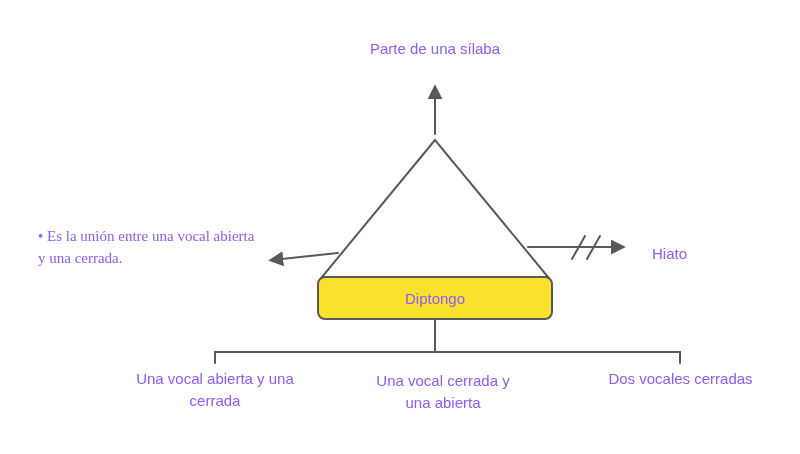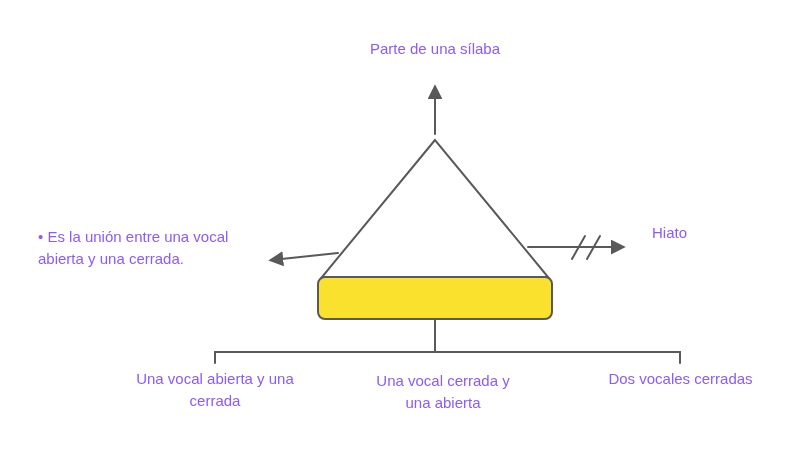--- a/index.html
+++ b/index.html
@@ -53,24 +53,25 @@
       <line x1="435" y1="319" x2="435" y2="352"></line>
       <line x1="215" y1="352" x2="680" y2="352"></line>
       <line x1="215" y1="352" x2="215" y2="363"></line>
       <line x1="680" y1="352" x2="680" y2="363"></line>
     </g>
     <rect x="318" y="277" width="234" height="42" rx="7" fill="#f9e12e" stroke="#595959" stroke-width="2"></rect>
   </svg>
 
   <div class="label center" style="left:325px; top:38px; width:220px;">Parte de una sílaba</div>
 
+  <div class="diptongo-label">Diptongo</div>
 
-  <div class="label" style="left:38px; top:226px; width:222px; text-align:left;">• Es la unión entre una vocal abierta y una cerrada.</div>
+  <div class="label" style="left:38px; top:226px; width:222px; text-align:left;font-family:Liberation Serif, serif;">• Es la unión entre una vocal abierta y una cerrada.</div>
 
-  <div class="label" style="left:652px; top:222px; width:90px; text-align:left;">Hiato</div>
+  <div class="label" style="left:652px; top:243px; width:90px; text-align:left;">Hiato</div>
 
   <div class="label center" style="left:135px; top:368px; width:160px;text-align:center;">Una vocal abierta y una cerrada</div>
 
   <div class="label center" style="left:588px; top:368px; width:185px;">Dos vocales cerradas</div>
 
   <div class="label center" style="left:363px; top:370px; width:160px;">Una vocal cerrada y una abierta</div>
 
 </div>
 
 </body></html>

